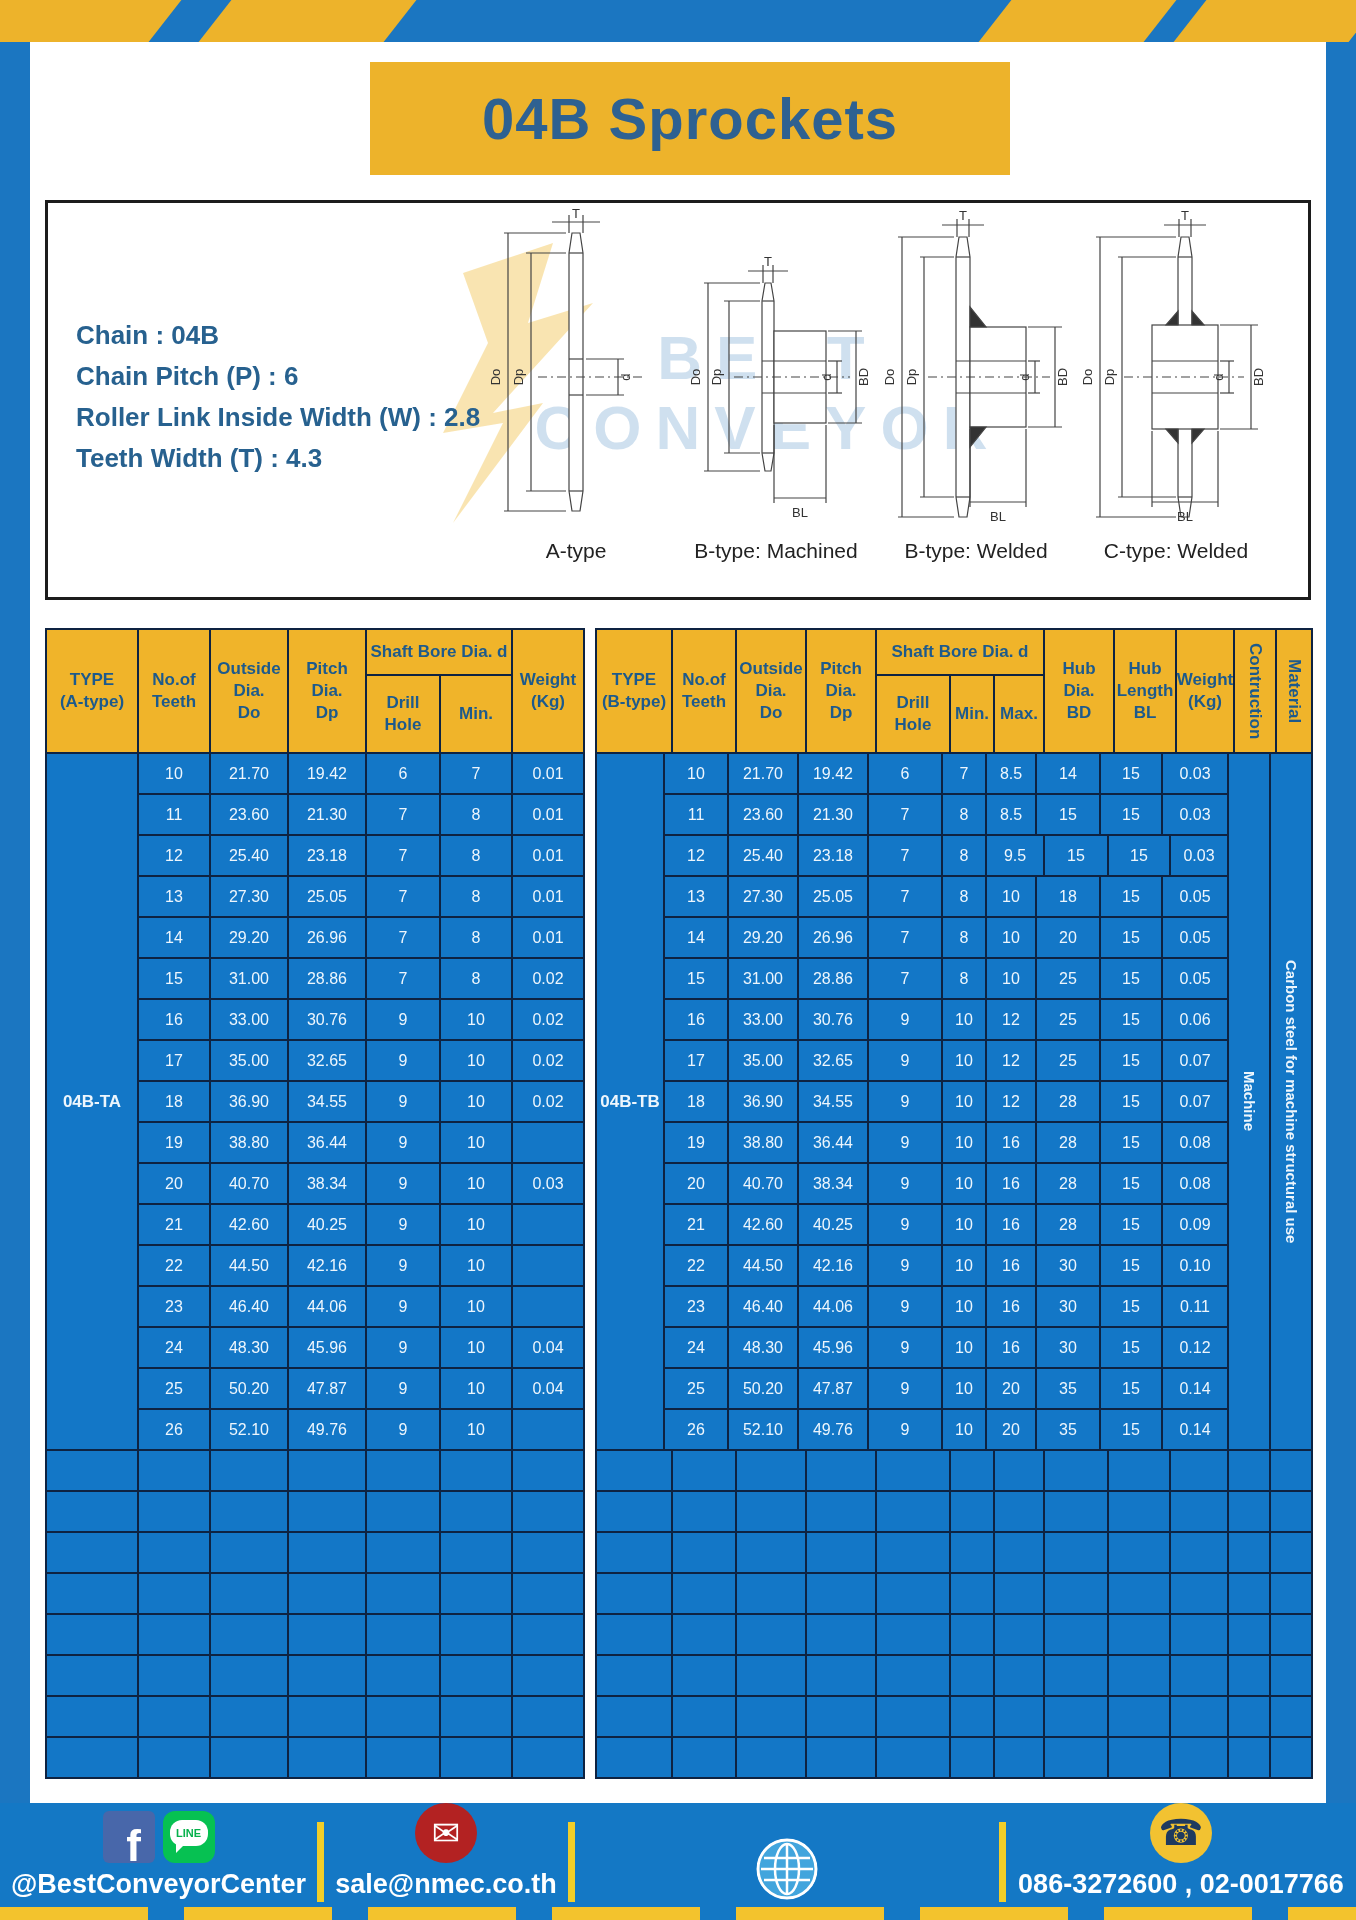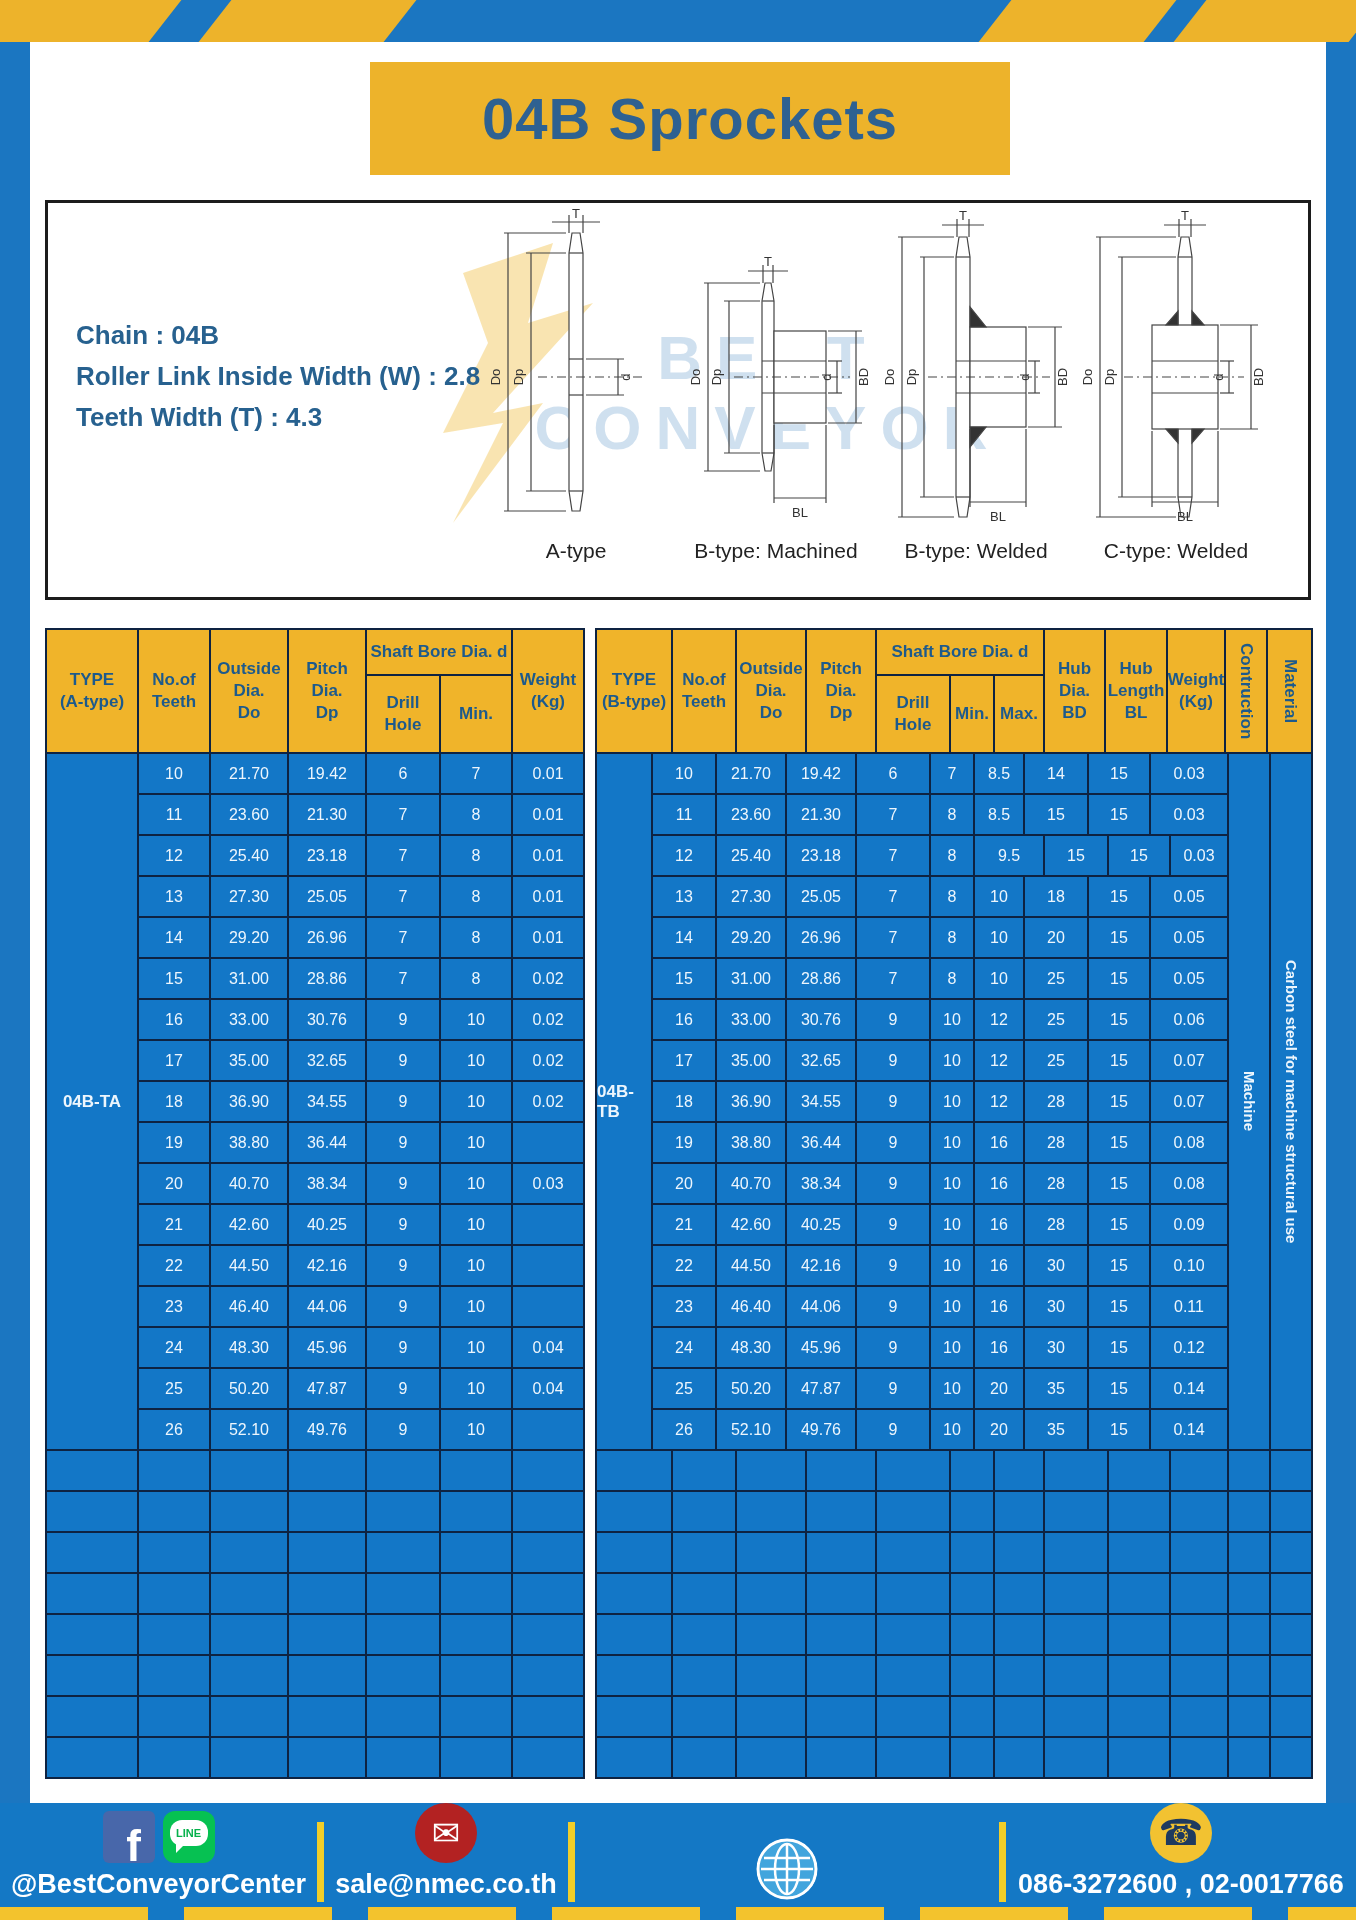--- a/index.html
+++ b/index.html
@@ -113,20 +113,21 @@
       <svg id="wm-logo" width="230" height="300" viewBox="0 0 230 300">
         <polygon points="30,40 120,10 95,90 160,70 60,180 110,170 20,290 70,190 10,200 55,110" fill="#f2c553"></polygon>
       </svg>
       <div id="watermark">
         <div>BEST</div>
         <div>CONVEYOR</div>
       </div>
 
       <div id="spec-lines">
         <div>Chain : 04B</div>
+        <div>Chain Pitch (P) : 6</div>
         <div>Roller Link Inside Width (W) : 2.8</div>
         <div>Teeth Width (T) : 4.3</div>
       </div>
 
       <div id="diagrams">
 
         <div class="dslot">
           <svg viewBox="0 0 196 330">
             <g stroke="#444" stroke-width="1.2" fill="none">
               <line x1="91" y1="26" x2="91" y2="8"></line>
@@ -533,21 +534,21 @@
       <div class="hcell" style="width:68px">Pitch Dia.
 Dp</div>
       <div class="hgroup" style="width:166px">
         <div class="hcell htop">Shaft Bore Dia. d</div>
         <div class="hsubrow">
           <div class="hcell" style="width:72px">Drill Hole</div>
           <div class="hcell" style="width:42px">Min.</div>
           <div class="hcell hflex">Max.</div>
         </div>
       </div>
-      <div class="hcell" style="width:59px">Hub Dia.
+      <div class="hcell" style="width:68px">Hub Dia.
 BD</div>
       <div class="hcell" style="width:60px">Hub
 Length
 BL</div>
       <div class="hcell" style="width:56px">Weight
 (Kg)</div>
       <div class="hcell hvert" style="width:40px">Contruction</div>
       <div class="hcell hvert hflex">Material</div>
     </div>
     <div class="tbody">
@@ -574,21 +575,21 @@
             <div class="tcell" style="width: 62px;">15</div>
             <div class="tcell" style="width: 60px;">15</div>
             <div class="tcell" style="width: 56px; flex: 1 1 0%;">0.03</div>
           </div>
           <div class="trow">
             <div class="tcell" style="width: 62px;">12</div>
             <div class="tcell" style="width: 68px;">25.40</div>
             <div class="tcell" style="width: 68px;">23.18</div>
             <div class="tcell" style="width: 72px;">7</div>
             <div class="tcell" style="width: 42px;">8</div>
-            <div class="tcell" style="width: 68px;">9.5</div>
+            <div class="tcell" style="width: 56px;">9.5</div>
             <div class="tcell" style="width: 62px;">15</div>
             <div class="tcell" style="width: 60px;">15</div>
             <div class="tcell" style="width: 56px; flex: 1 1 0%;">0.03</div>
           </div>
           <div class="trow">
             <div class="tcell" style="width: 62px;">13</div>
             <div class="tcell" style="width: 68px;">27.30</div>
             <div class="tcell" style="width: 68px;">25.05</div>
             <div class="tcell" style="width: 72px;">7</div>
             <div class="tcell" style="width: 42px;">8</div>

